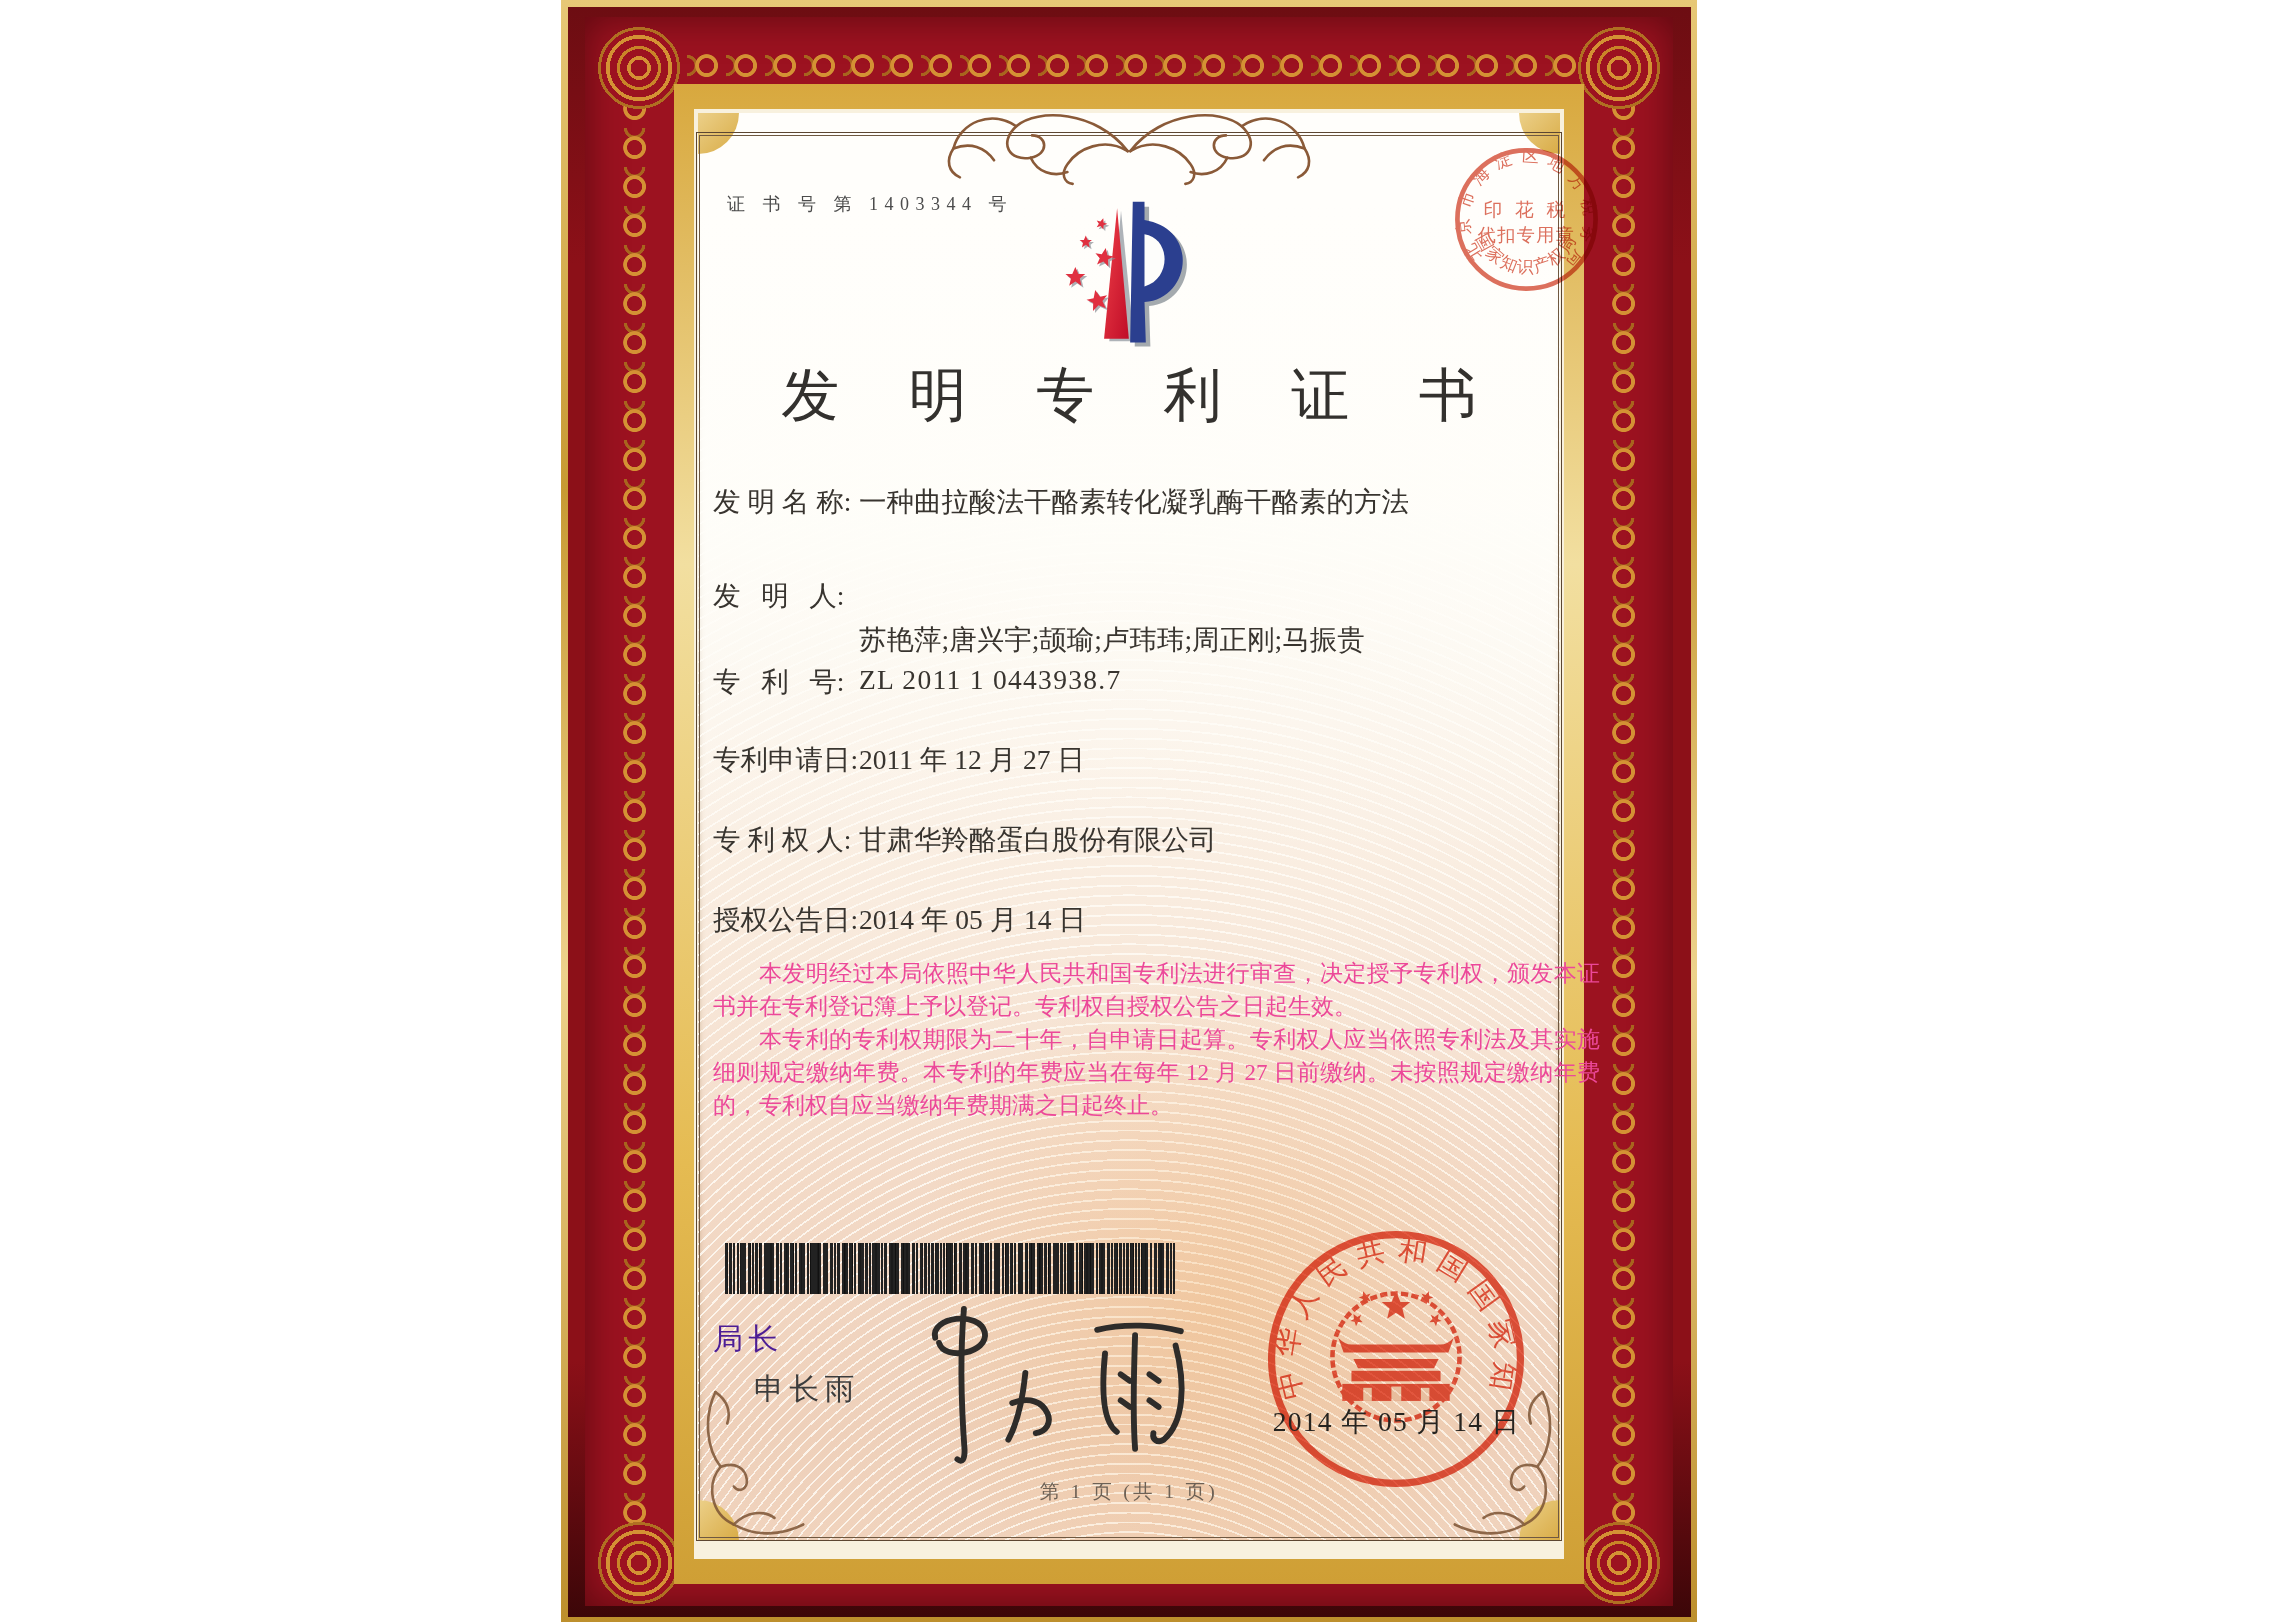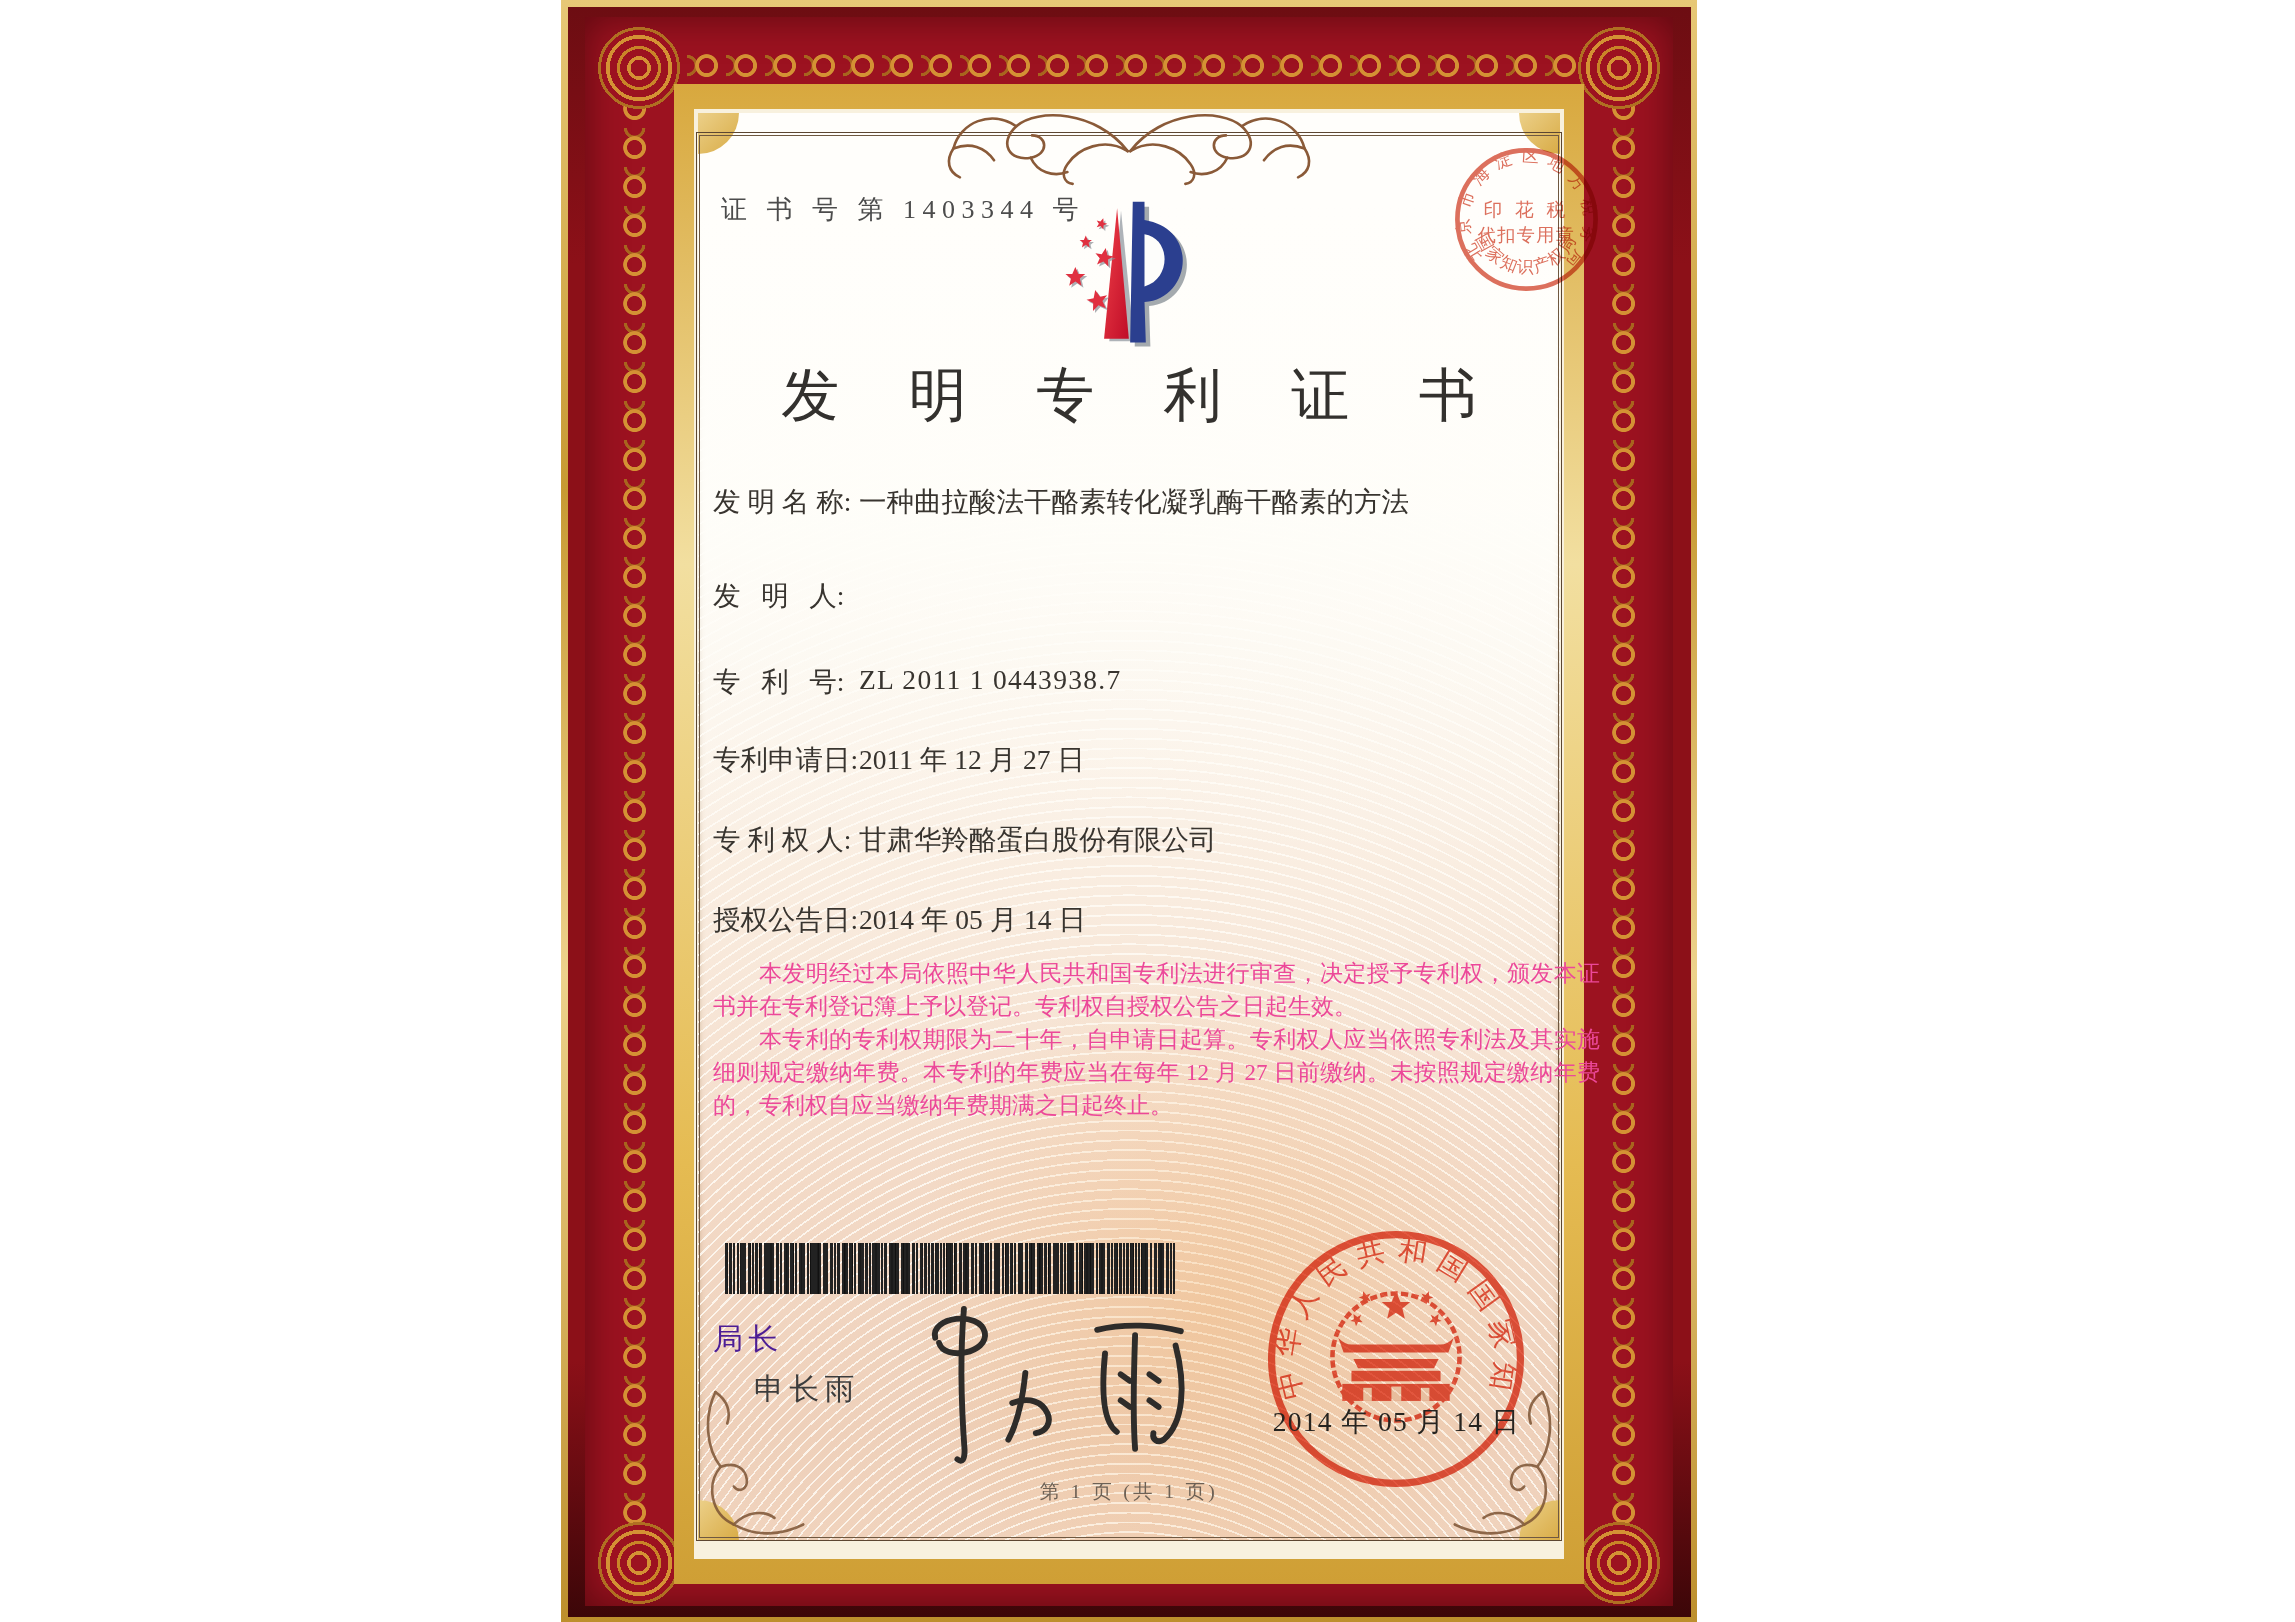--- a/index.html
+++ b/index.html
@@ -44,21 +44,21 @@
     radial-gradient(52% 34% at 60% 84%, rgba(240,166,80,.30), rgba(240,166,80,0) 70%);}
   .corner{position:absolute;width:41px;height:41px;background:linear-gradient(135deg,#ecd089,#d8ab45);}
   .corner.tl{left:137px;top:113px;border-bottom-right-radius:100%;}
   .corner.tr{right:137px;top:113px;border-bottom-left-radius:100%;}
   .corner.bl{left:137px;bottom:82px;border-top-right-radius:100%;}
   .corner.br{right:137px;bottom:82px;border-top-left-radius:100%;}
   .line-frame{inset:132px 135px 82px 135px;border:1.3px solid #5c4631;}
   .line-frame::before{content:'';position:absolute;inset:2px;border:0.7px solid #6f5840;}
 
   
-  .certno{left:160px;top:192px;font-size:26px;letter-spacing:6.5px;color:#4c4c4c;}
+  .certno{left:166px;top:192px;font-size:18px;letter-spacing:6.5px;color:#4c4c4c;}
   .title{left:0;right:0;top:349px;text-align:center;font-size:58px;letter-spacing:27.5px;text-indent:27.5px;color:#33312e;margin-top:8px;}
   .row-label{left:152px;font-size:27.5px;color:#38342f;white-space:pre;}
   .row-value{left:298px;font-size:27.5px;color:#38342f;white-space:pre;}
   .body-block{left:152px;top:957px;width:887px;font-size:23px;line-height:33px;color:#ec4899;text-align:justify;}
   .body-block p{margin:0;text-indent:2em;}
   .barcode{left:164px;top:1243px;width:450px;height:51px;background-image:
     repeating-linear-gradient(90deg,#222 0 2px,rgba(0,0,0,0) 2px 3.9px),
     repeating-linear-gradient(90deg,#222 0 1.3px,rgba(0,0,0,0) 1.3px 5.9px),
     repeating-linear-gradient(90deg,#1a1a1a 0 3.3px,rgba(0,0,0,0) 3.3px 15px),
     repeating-linear-gradient(90deg,#111 0 0.7px,rgba(0,0,0,0) 0.7px 8.5px);}
@@ -182,20 +182,21 @@
       <text x="120" y="152" text-anchor="middle" font-size="27" fill="#d8604c" letter-spacing="2">代扣专用章</text>
     </svg>
 
     <div class="abs certno z5">证 书 号 第 1403344 号</div>
     <div class="abs title z5">发 明 专 利 证 书</div>
 
     <div class="abs row-label z5" style="top:484px">发 明 名 称:</div>
     <div class="abs row-value z5" style="top:484px">一种曲拉酸法干酪素转化凝乳酶干酪素的方法</div>
 
     <div class="abs row-label z5" style="top:578px">发   明   人:</div>
+    <div class="abs row-value z5" style="top:622px">苏艳萍;唐兴宇;颉瑜;卢玮玮;周正刚;马振贵</div>
 
     <div class="abs row-label z5" style="top:664px">专   利   号:</div>
     <div class="abs row-value z5" style="top:664px;letter-spacing:1.3px">ZL 2011 1 0443938.7</div>
 
     <div class="abs row-label z5" style="top:742px">专利申请日:</div>
     <div class="abs row-value z5" style="top:742px">2011 年 12 月 27 日</div>
 
     <div class="abs row-label z5" style="top:822px">专 利 权 人:</div>
     <div class="abs row-value z5" style="top:822px">甘肃华羚酪蛋白股份有限公司</div>
 

